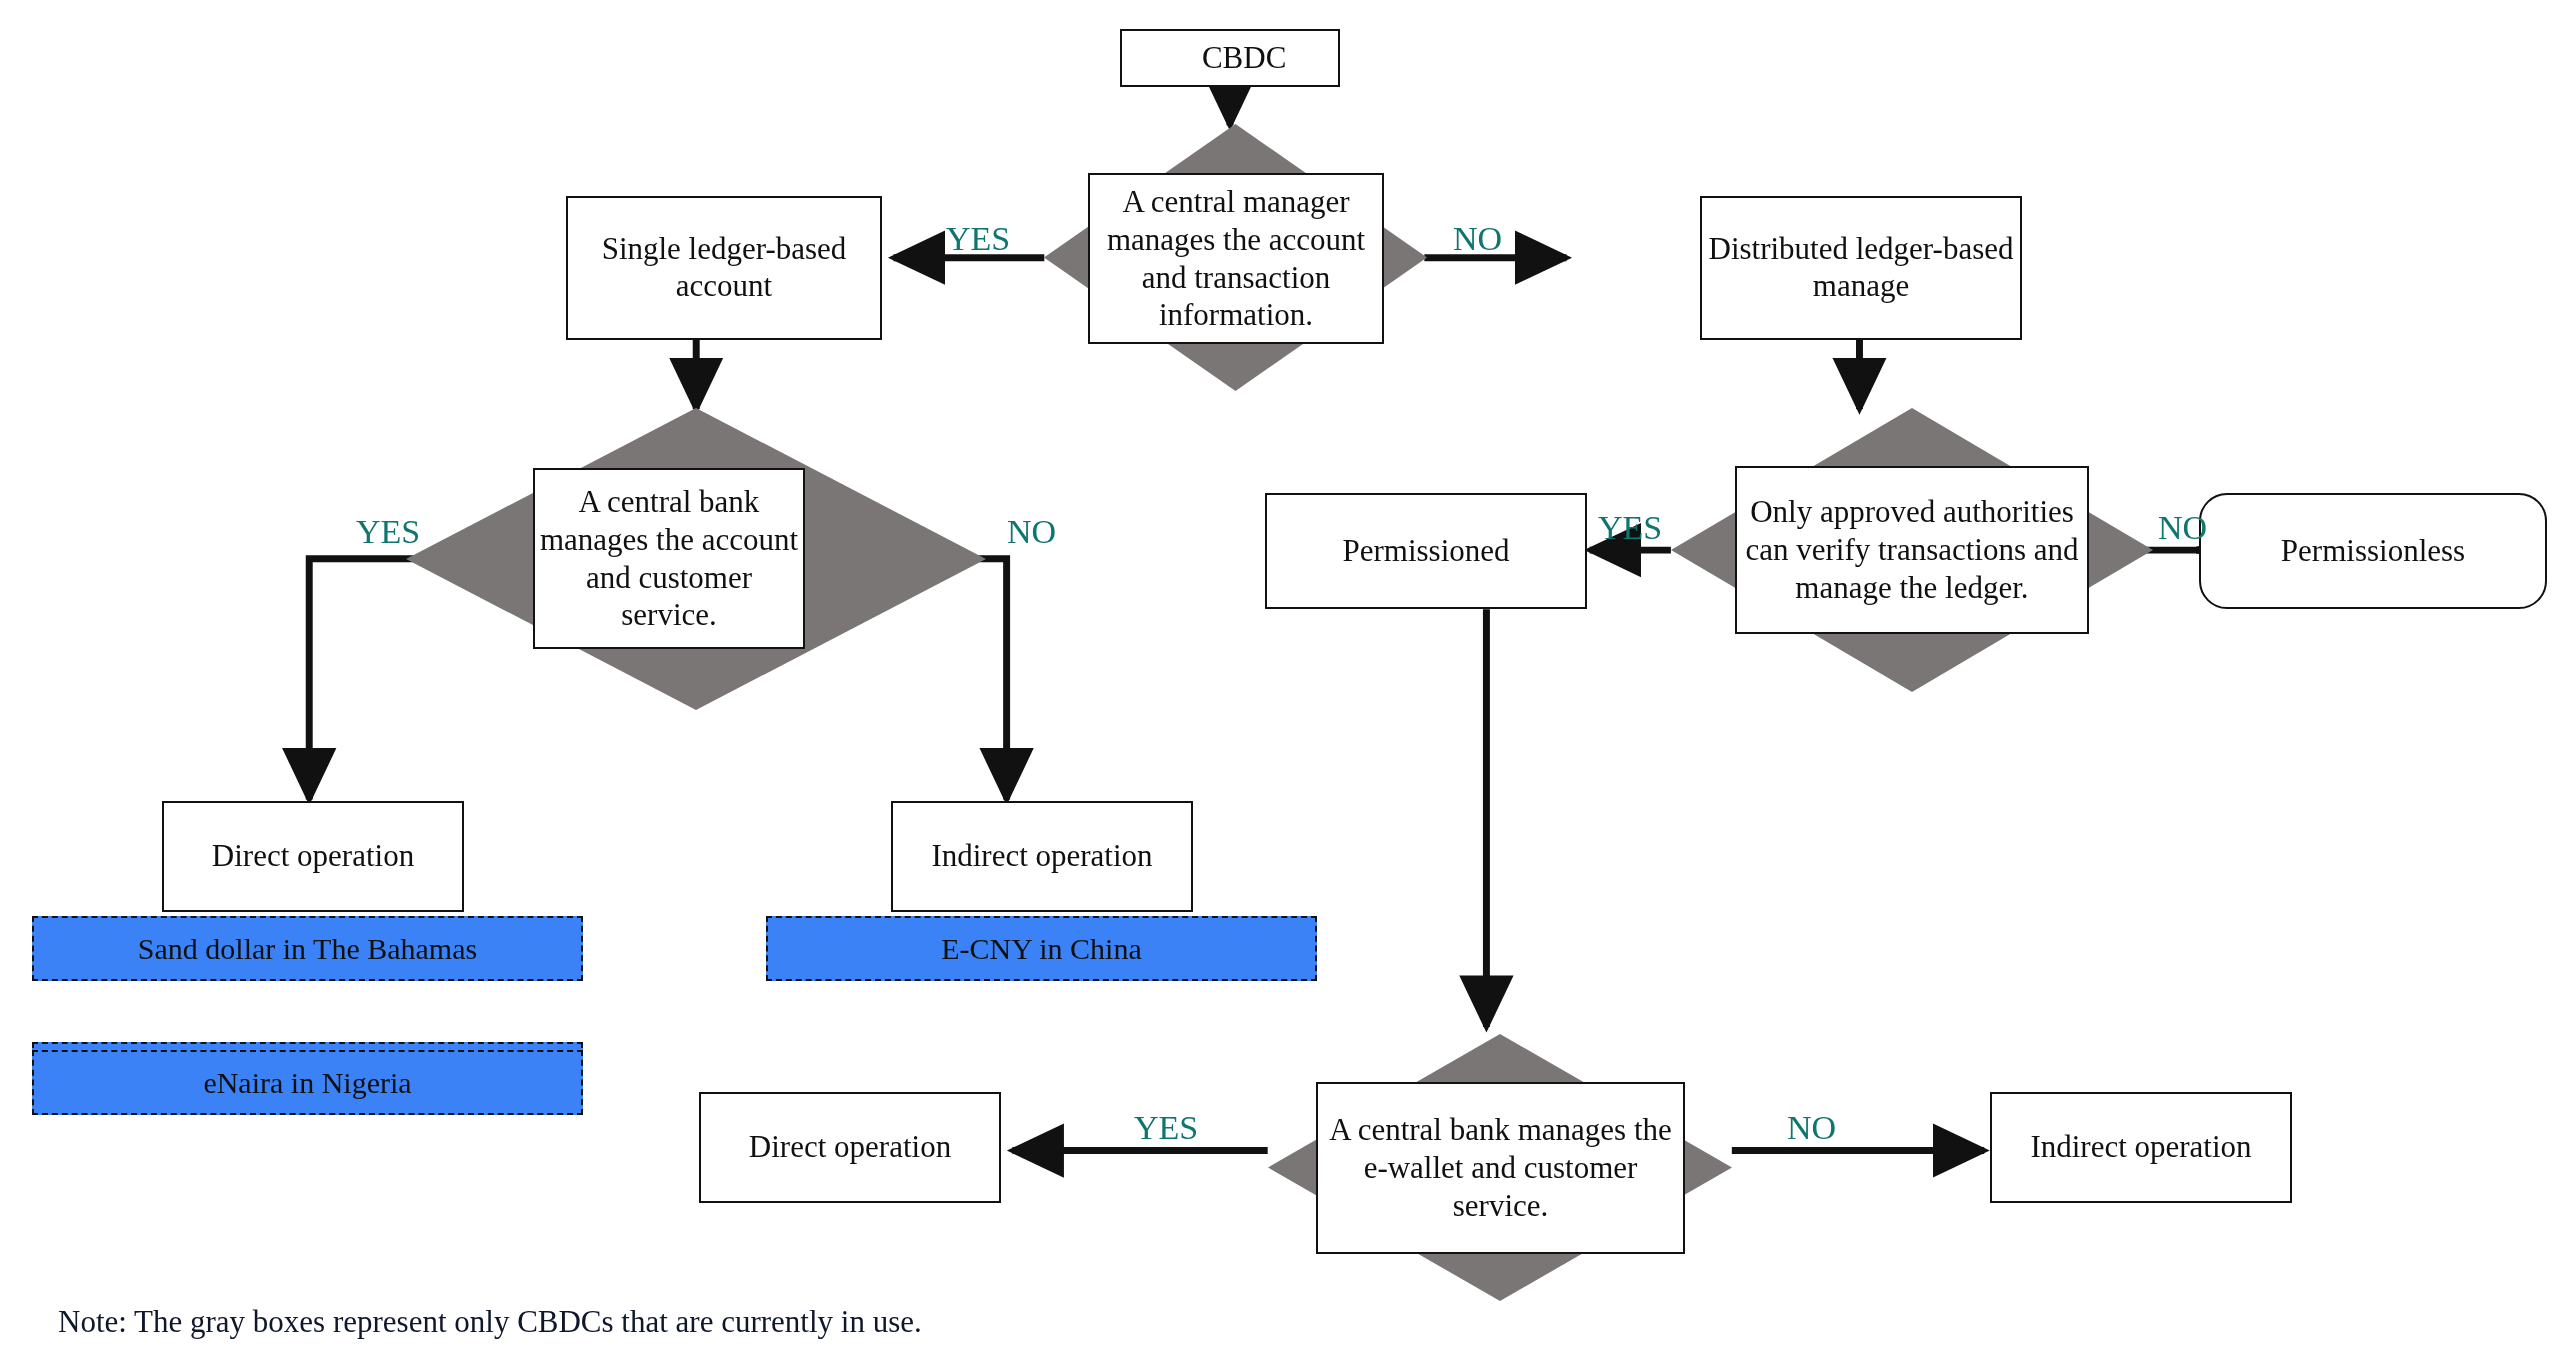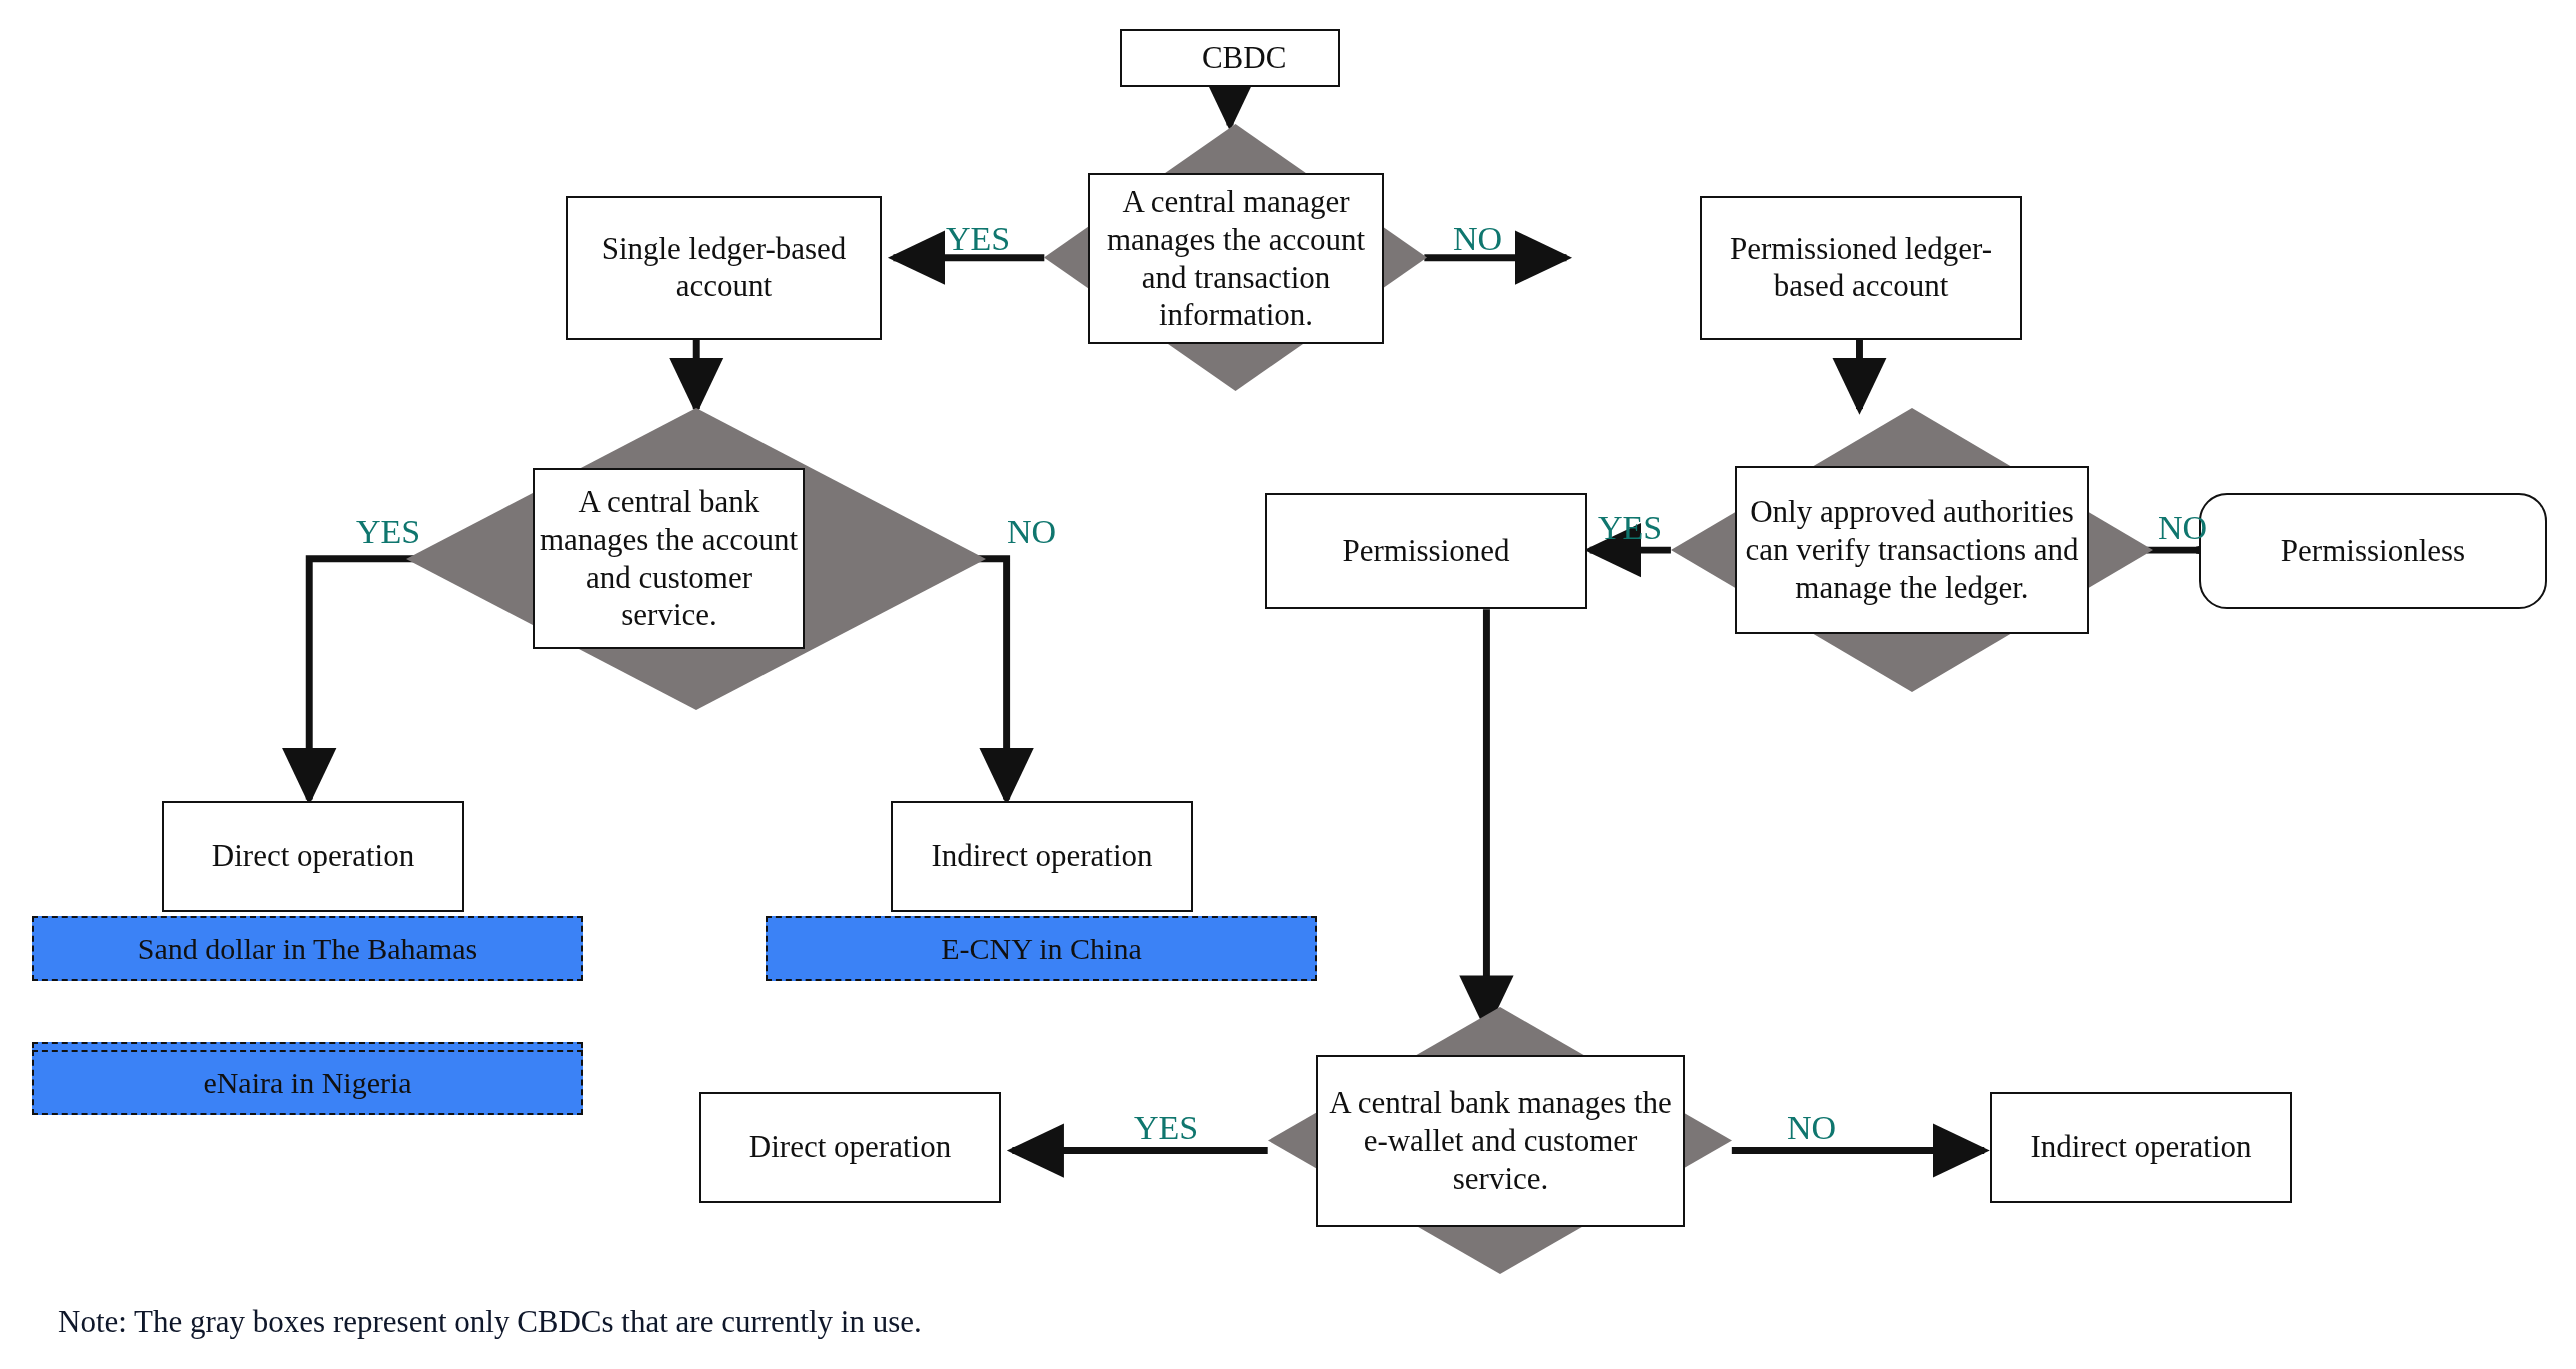--- a/index.html
+++ b/index.html
@@ -144,21 +144,21 @@
   </div>
   <div class="edge-label" style="left:1453px; top:220px;">
     <span>NO</span>
   </div>
 
   <div class="node box" style="left:566px; top:196px; width:316px; height:144px;">
     <span>Single ledger-based account</span>
   </div>
 
   <div class="node box" style="left:1700px; top:196px; width:322px; height:144px;">
-    <span>Permissioned ledger-based account</span>
+    <span>Distributed ledger-based manage</span>
   </div>
 
   <div class="node diamond" style="left:406px; top:408px; width:580px; height:302px;">
     <div class="rhombus"></div>
     <div class="inner" style="left:121px; top:60px; width:272px; height:181px;margin-left:6px;">
       <span>A central bank manages the account and customer service.</span>
     </div>
   </div>
   <div class="edge-label" style="left:356px; top:513px;">
     <span>YES</span>
@@ -202,21 +202,21 @@
     <span>eNaira in Nigeria</span>
   </div>
 
   <div class="node box" style="left:891px; top:801px; width:302px; height:111px;">
     <span>Indirect operation</span>
   </div>
   <div class="node grayitem" style="left:766px; top:916px; width:551px; height:65px;">
     <span>E-CNY in China</span>
   </div>
 
-  <div class="node diamond" style="left:1268px; top:1007px; width:464px; height:267px;">
+  <div class="node diamond" style="left:1268px; top:1034px; width:464px; height:267px;">
     <div class="rhombus"></div>
     <div class="inner" style="left:48px; top:48px; width:369px; height:172px;">
       <span>A central bank manages the e-wallet and customer service.</span>
     </div>
   </div>
   <div class="edge-label" style="left:1134px; top:1109px;">
     <span>YES</span>
   </div>
   <div class="edge-label" style="left:1787px; top:1109px;">
     <span>NO</span>

